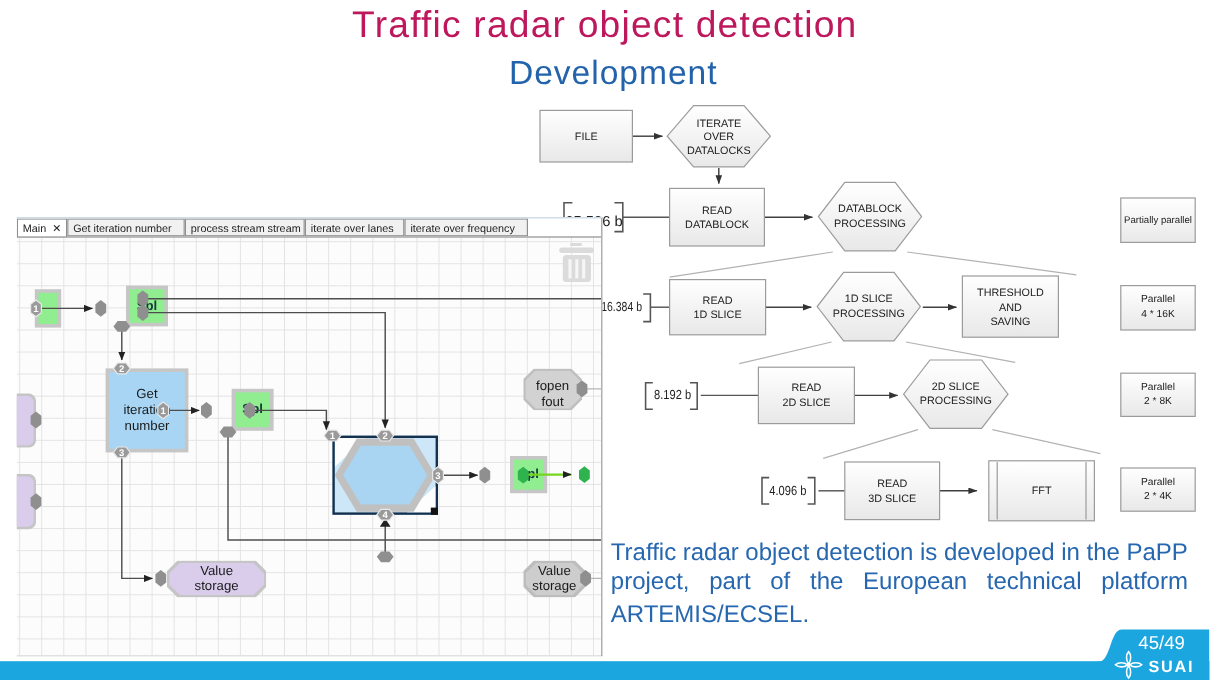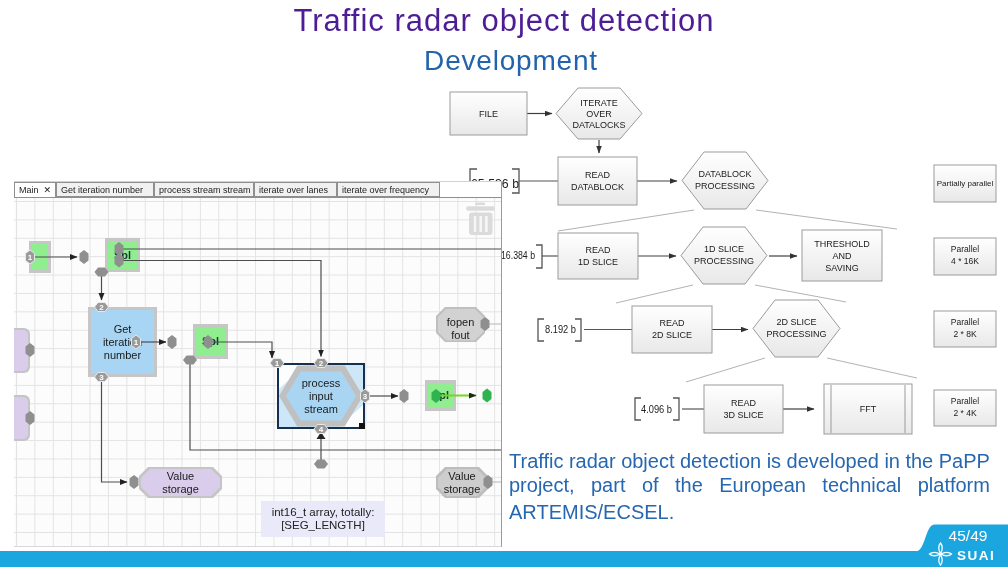--- a/index.html
+++ b/index.html
@@ -1,19 +1,19 @@
 <!DOCTYPE html>
 <html><head>
 <meta charset="utf-8">
 <style>
   html,body{margin:0;padding:0;}
   body{width:1008px;height:567px;position:relative;overflow:hidden;background:#fff;
        font-family:"Liberation Sans", sans-serif;}
   .abs{position:absolute;}
-  #title{left:0;top:3px;width:1008px;text-align:center;font-size:31px;letter-spacing:1px;color:#4c1d95;}
+  #title{left:0;top:3px;width:1008px;text-align:center;font-size:31px;letter-spacing:1px;color:#be185d;}
   #subtitle{left:7px;top:45px;width:1008px;text-align:center;font-size:28px;letter-spacing:0.8px;color:#2263ac;}
   
   #para{left:509px;top:450px;width:481px;color:#2667b0;font-size:20px;}
   #para .jl{display:flex;justify-content:space-between;height:24px;}
   #para .l3{margin-top:3px;}
   
   #footbar{left:0;top:551px;width:1008px;height:16px;background:#1ba6df;}
   
   #editor{overflow:hidden;z-index:2;border-top:1px solid #c2d6e6;border-right:1px solid #9a9a9a;
           border-bottom:1px solid #d9d9d9;background:#fff;}
@@ -169,34 +169,32 @@
   <div class="octw oct" style="left:422px;top:125px;width:49px;height:35px;background:#bfbfbf;">
     <div class="oct" style="position:absolute;left:1.5px;top:1.5px;width:46px;height:32px;background:#d2d2d2;"></div>
     </div>
   <div class="nd" style="left:422px;top:125px;width:49px;height:43px;">fopen<br>fout</div>
 
   <div class="nd" style="left:263px;top:181px;width:88px;height:66px;border:2px solid #14314f;background:#cde7f8;"></div>
   <svg class="abs" style="left:265px;top:183px;z-index:1" width="84" height="62">
       <polygon points="0,0 26,0 0,24" fill="#fdfdfd"></polygon>
       <polygon points="84,62 84,40 60,62" fill="#fdfdfd"></polygon>
     </svg>
-  <div class="nd" id="hextext" style="left:267px;top:183px;width:80px;height:62px;z-index:4;">process<br>input<br>stream</div>
 
   <div class="octw oct" style="left:125px;top:285px;width:83px;height:31px;background:#c5c5c5;">
     <div class="oct" style="position:absolute;left:2px;top:2px;width:79px;height:27px;background:#d9cdeb;"></div>
     </div>
   <div class="nd" style="left:125px;top:285px;width:83px;height:31px;">Value<br>storage</div>
 
 
   <div class="octw oct" style="left:422px;top:285px;width:52px;height:31px;background:#bdbdbd;">
     <div class="oct" style="position:absolute;left:2px;top:2px;width:48px;height:27px;background:#cdcdcd;"></div>
     </div>
   <div class="nd" style="left:422px;top:285px;width:52px;height:31px;">Value<br>storage</div>
 
-  <div class="nd" style="left:247px;top:319px;width:124px;height:36px;background:#e9e9f9;font-size:11.5px;color:#222;">int16_t array, totally:<br>[SEG_LENGTH]</div>
 
   <svg width="487" height="364" style="position:absolute;left:0;top:0;z-index:3;pointer-events:none;">
     <defs>
       <marker id="ae" markerWidth="10" markerHeight="9" refX="7" refY="3" orient="auto" markerUnits="userSpaceOnUse">
         <path d="M0,0 L7.5,3 L0,6 Z" fill="#222"></path>
       </marker>
       <g id="pc">
           <path d="M-4.5,-3.5 L0,-7 L4.5,-3.5 L4.5,3.5 L0,7 L-4.5,3.5 Z"></path>
         </g>
     </defs>

